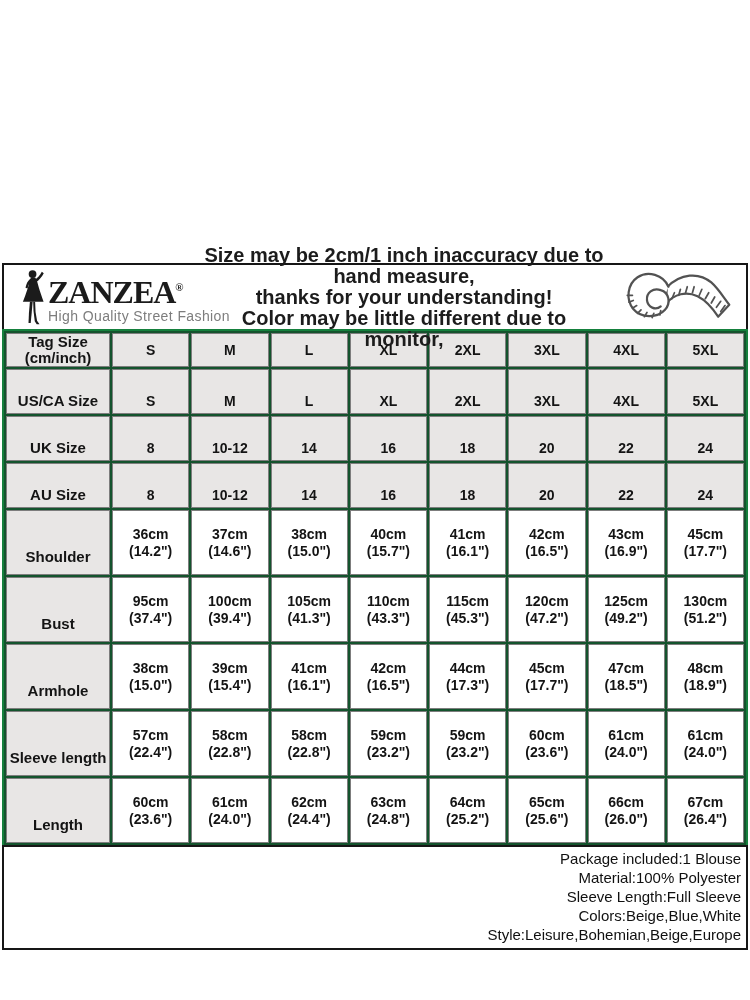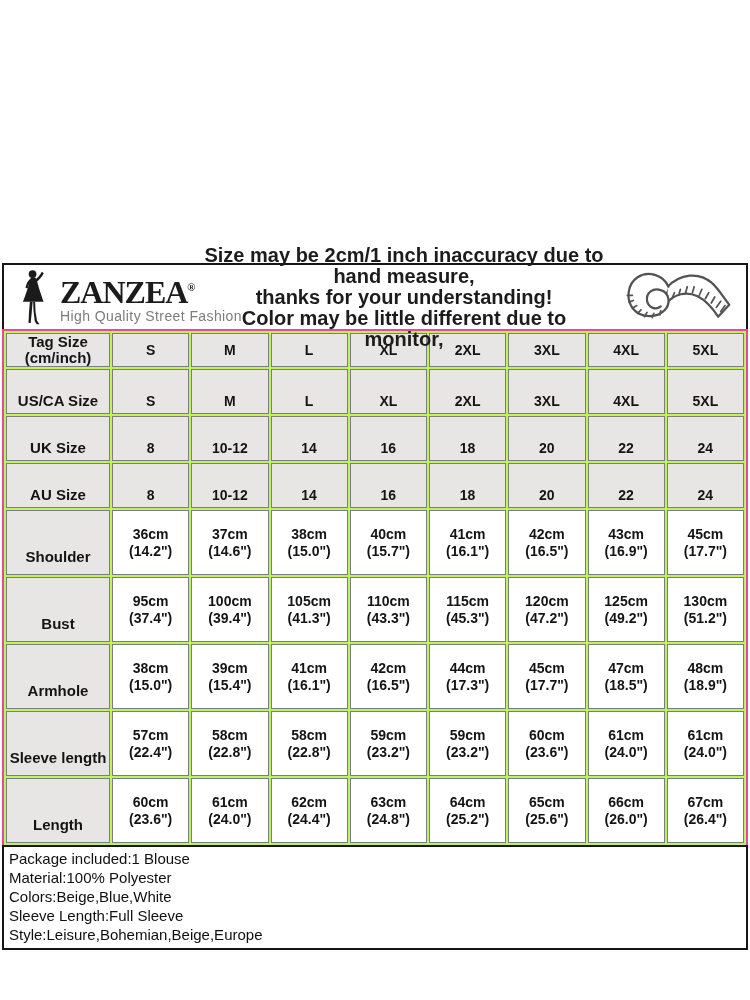--- a/index.html
+++ b/index.html
@@ -5,49 +5,49 @@
   html,body{margin:0;padding:0;}
   body{width:750px;height:1000px;background:#ffffff;position:relative;
        font-family:"Liberation Sans",sans-serif;color:#161616;}
   .canvas{position:absolute;top:263px;left:2px;width:746px;}
 
   
   .header-box{border:2px solid #161616;background:#fff;height:64px;
               display:flex;align-items:center;box-sizing:content-box;}
   .logo{display:flex;align-items:flex-end;padding-left:14px;width:182px;flex:0 0 auto;}
   .logo svg{flex:0 0 auto;}
-  .logo-text{margin-left:12px;padding-bottom:2px;}
+  .logo-text{margin-left:0;padding-bottom:2px;}
   .brand-line{font-family:"Liberation Serif",serif;font-weight:700;font-size:32px;
               line-height:30px;color:#1b1b1b;letter-spacing:-1px;white-space:nowrap;}
   .reg{font-size:11px;vertical-align:super;letter-spacing:0;}
   .tagline{font-size:14px;color:#7d7d7d;letter-spacing:.4px;margin-top:1px;white-space:nowrap;}
   .disclaimer{flex:1 1 auto;text-align:center;font-weight:700;font-size:20px;
               line-height:21px;color:#1c1c1c;}
   .tape-wrap{flex:0 0 auto;width:138px;display:flex;justify-content:center;}
 
   
-  .table-wrap{border:2px solid #ec4899;margin-top:-2px;background:#bef264;}
+  .table-wrap{border:2px solid #15803d;margin-top:-2px;background:#14532d;}
   table{width:100%;border-collapse:separate;border-spacing:2px;table-layout:fixed;}
   th,td{border:1px solid #7d7d7d;text-align:center;vertical-align:middle;
         padding:0;font-weight:700;color:#141414;overflow:hidden;}
   th{background:#e8e6e5;font-size:15px;}
   td{background:#ffffff;font-size:14px;}
   tr.shaded td{background:#e8e6e5;}
   tr.r-first th,tr.r-first td{height:31px;}
   tr.r-single th,tr.r-single td{height:24px;}
   tr.r-measure th,tr.r-measure td{height:35px;}
   th div,td div{line-height:17px;}
   tr.r-single th div,tr.r-single td div{line-height:24px;margin-top:19px;}
   tr.r-first th div{line-height:16px;}
   tr.r-first td div{line-height:31px;}
   tr.r-measure th div{line-height:35px;margin-top:28px;}
 
   
   .details-box{border:2px solid #161616;margin-top:-2px;background:#fff;padding:2px 5px 4px;}
-  .details-box div{font-size:15px;line-height:19px;color:#101010;}
+  .details-box div{font-size:15px;line-height:19px;color:#101010;text-align:right;}
 </style>
 </head>
 <body>
 
 <div class="canvas">
 
   <div class="header-box">
     <div class="logo">
       <svg width="30" height="58" viewBox="0 0 34 64">
         <g fill="#1b1b1b">
@@ -417,18 +417,18 @@
               <div>(26.4")</div>
             </td>
           </tr>
         </tbody>
     </table>
   </div>
 
   <div class="details-box">
     <div>Package included:1 Blouse</div>
     <div>Material:100% Polyester</div>
+    <div>Sleeve Length:Full Sleeve</div>
     <div>Colors:Beige,Blue,White</div>
-    <div>Sleeve Length:Full Sleeve</div>
     <div>Style:Leisure,Bohemian,Beige,Europe</div>
   </div>
 
 </div>
 
 </body></html>

